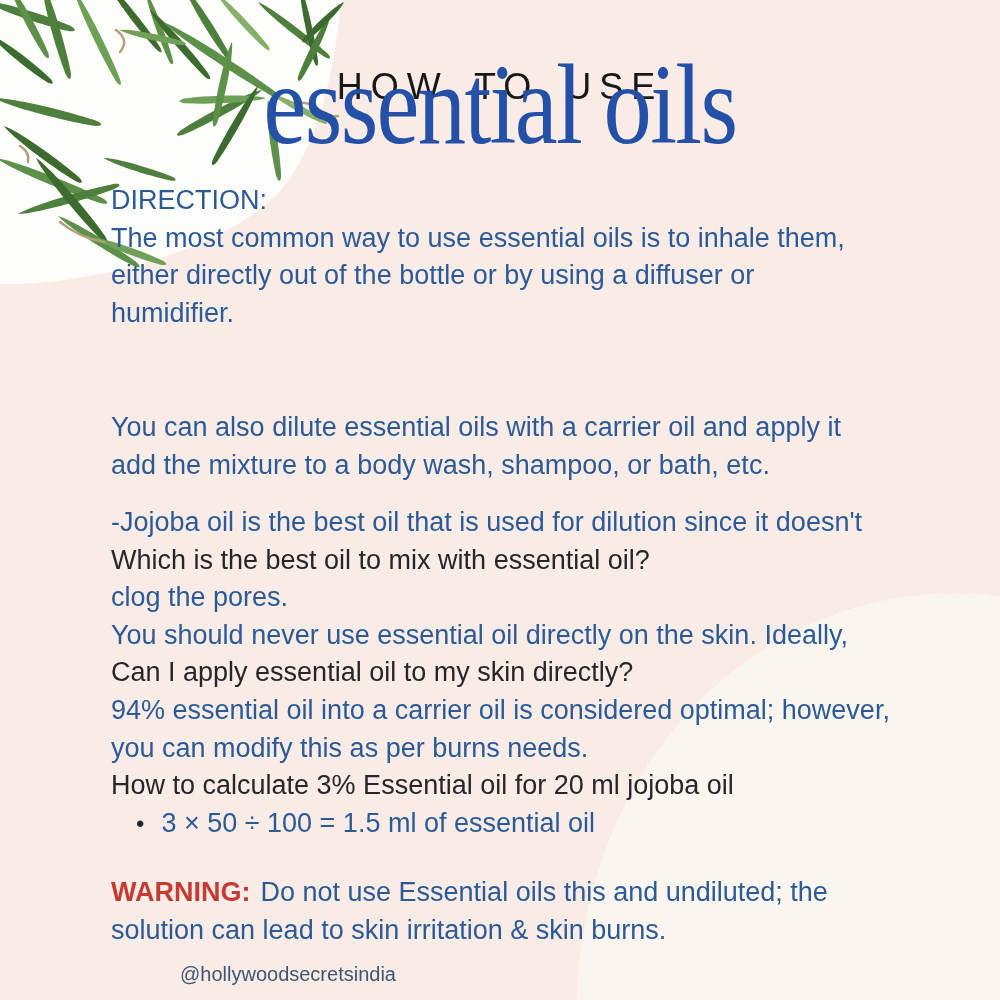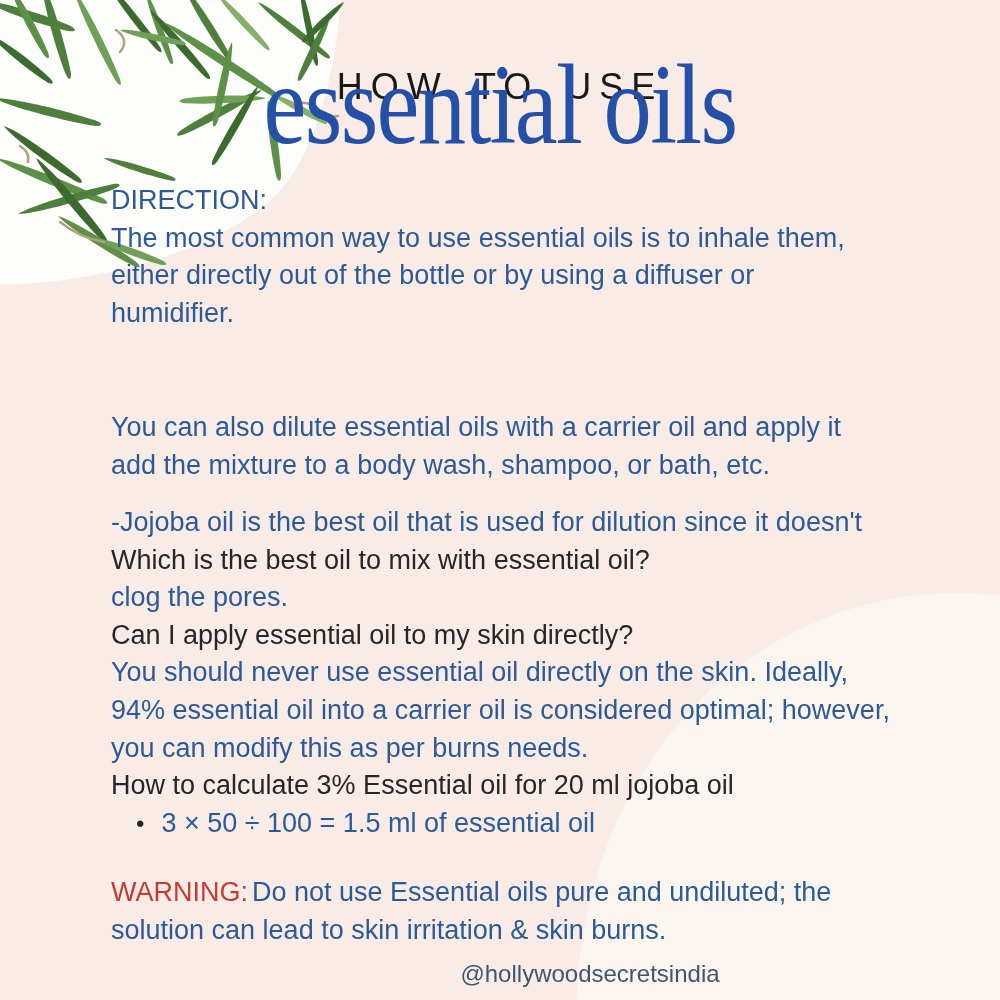--- a/index.html
+++ b/index.html
@@ -36,31 +36,31 @@
   .title{
     position:absolute;top:50px;left:0;right:0;height:115px;
     text-align:center;font-family:"Liberation Serif","DejaVu Serif",serif;
     font-size:115px;line-height:110px;font-weight:400;letter-spacing:-2px;
     color:var(--accent-blue);transform:scaleX(0.84);transform-origin:50% 50%;
     white-space:nowrap;
   }
   .textblock{position:absolute;left:111px;width:880px;white-space:nowrap;}
   .ln{font-size:27px;line-height:37.6px;height:37.6px;color:var(--body-blue);}
   .ln.dark{color:var(--dark-text);}
-  .ln .red{color:var(--warning-red);margin-right:4px;}
+  .ln .red{color:var(--warning-red);margin-right:10px;font-weight:bold;}
   .ln .blue{color:var(--body-blue);margin-top:12px;}
   .block-a{top:182px;}
   .block-b{top:369px;margin-top:40px;}
   .block-c{top:504px;}
   .block-d{top:874px;}
   .bullet-line{padding-left:25px;}
   .bullet-dot{color:var(--dark-text);margin-right:17px;font-size:24px;}
   .footer{
-    position:absolute;top:959px;left:180px;width:820px;text-align:center;
-    font-size:24px;line-height:30px;color:var(--footer-gray-blue);
+    position:absolute;top:959px;left:180px;width:820px;
+    font-size:20px;line-height:30px;color:var(--footer-gray-blue);
   }
 </style>
 </head>
 <body>
 
 <div class="canvas">
 
   <div class="blob-bottom-right"></div>
 
   <svg class="corner-art" width="560" height="300" viewBox="0 0 560 300" aria-hidden="true">
@@ -124,32 +124,32 @@
 
   <div class="textblock block-b">
     <div class="ln">You can also dilute essential oils with a carrier oil and apply it</div>
     <div class="ln">add the mixture to a body wash, shampoo, or bath, etc.</div>
   </div>
 
   <div class="textblock block-c">
     <div class="ln">-Jojoba oil is the best oil that is used for dilution since it doesn't</div>
     <div class="ln dark">Which is the best oil to mix with essential oil?</div>
     <div class="ln">clog the pores.</div>
+    <div class="ln">You should never use essential oil directly on the skin. Ideally,</div>
     <div class="ln dark">Can I apply essential oil to my skin directly?</div>
-    <div class="ln">You should never use essential oil directly on the skin. Ideally,</div>
     <div class="ln">94% essential oil into a carrier oil is considered optimal; however,</div>
     <div class="ln">you can modify this as per burns needs.</div>
     <div class="ln dark">How to calculate 3% Essential oil for 20 ml jojoba oil</div>
     <div class="ln bullet-line">
       <span class="bullet-dot">•</span><span class="blue">3 × 50 ÷ 100 = 1.5 ml of essential oil</span>
     </div>
   </div>
 
   <div class="textblock block-d">
     <div class="ln">
-      <span class="red">WARNING:</span><span class="blue">Do not use Essential oils pure and undiluted; the</span>
+      <span class="red">WARNING:</span><span class="blue">Do not use Essential oils this and undiluted; the</span>
     </div>
     <div class="ln">solution can lead to skin irritation &amp; skin burns.</div>
   </div>
 
   <div class="footer">@hollywoodsecretsindia</div>
 
 </div>
 
 </body></html>

